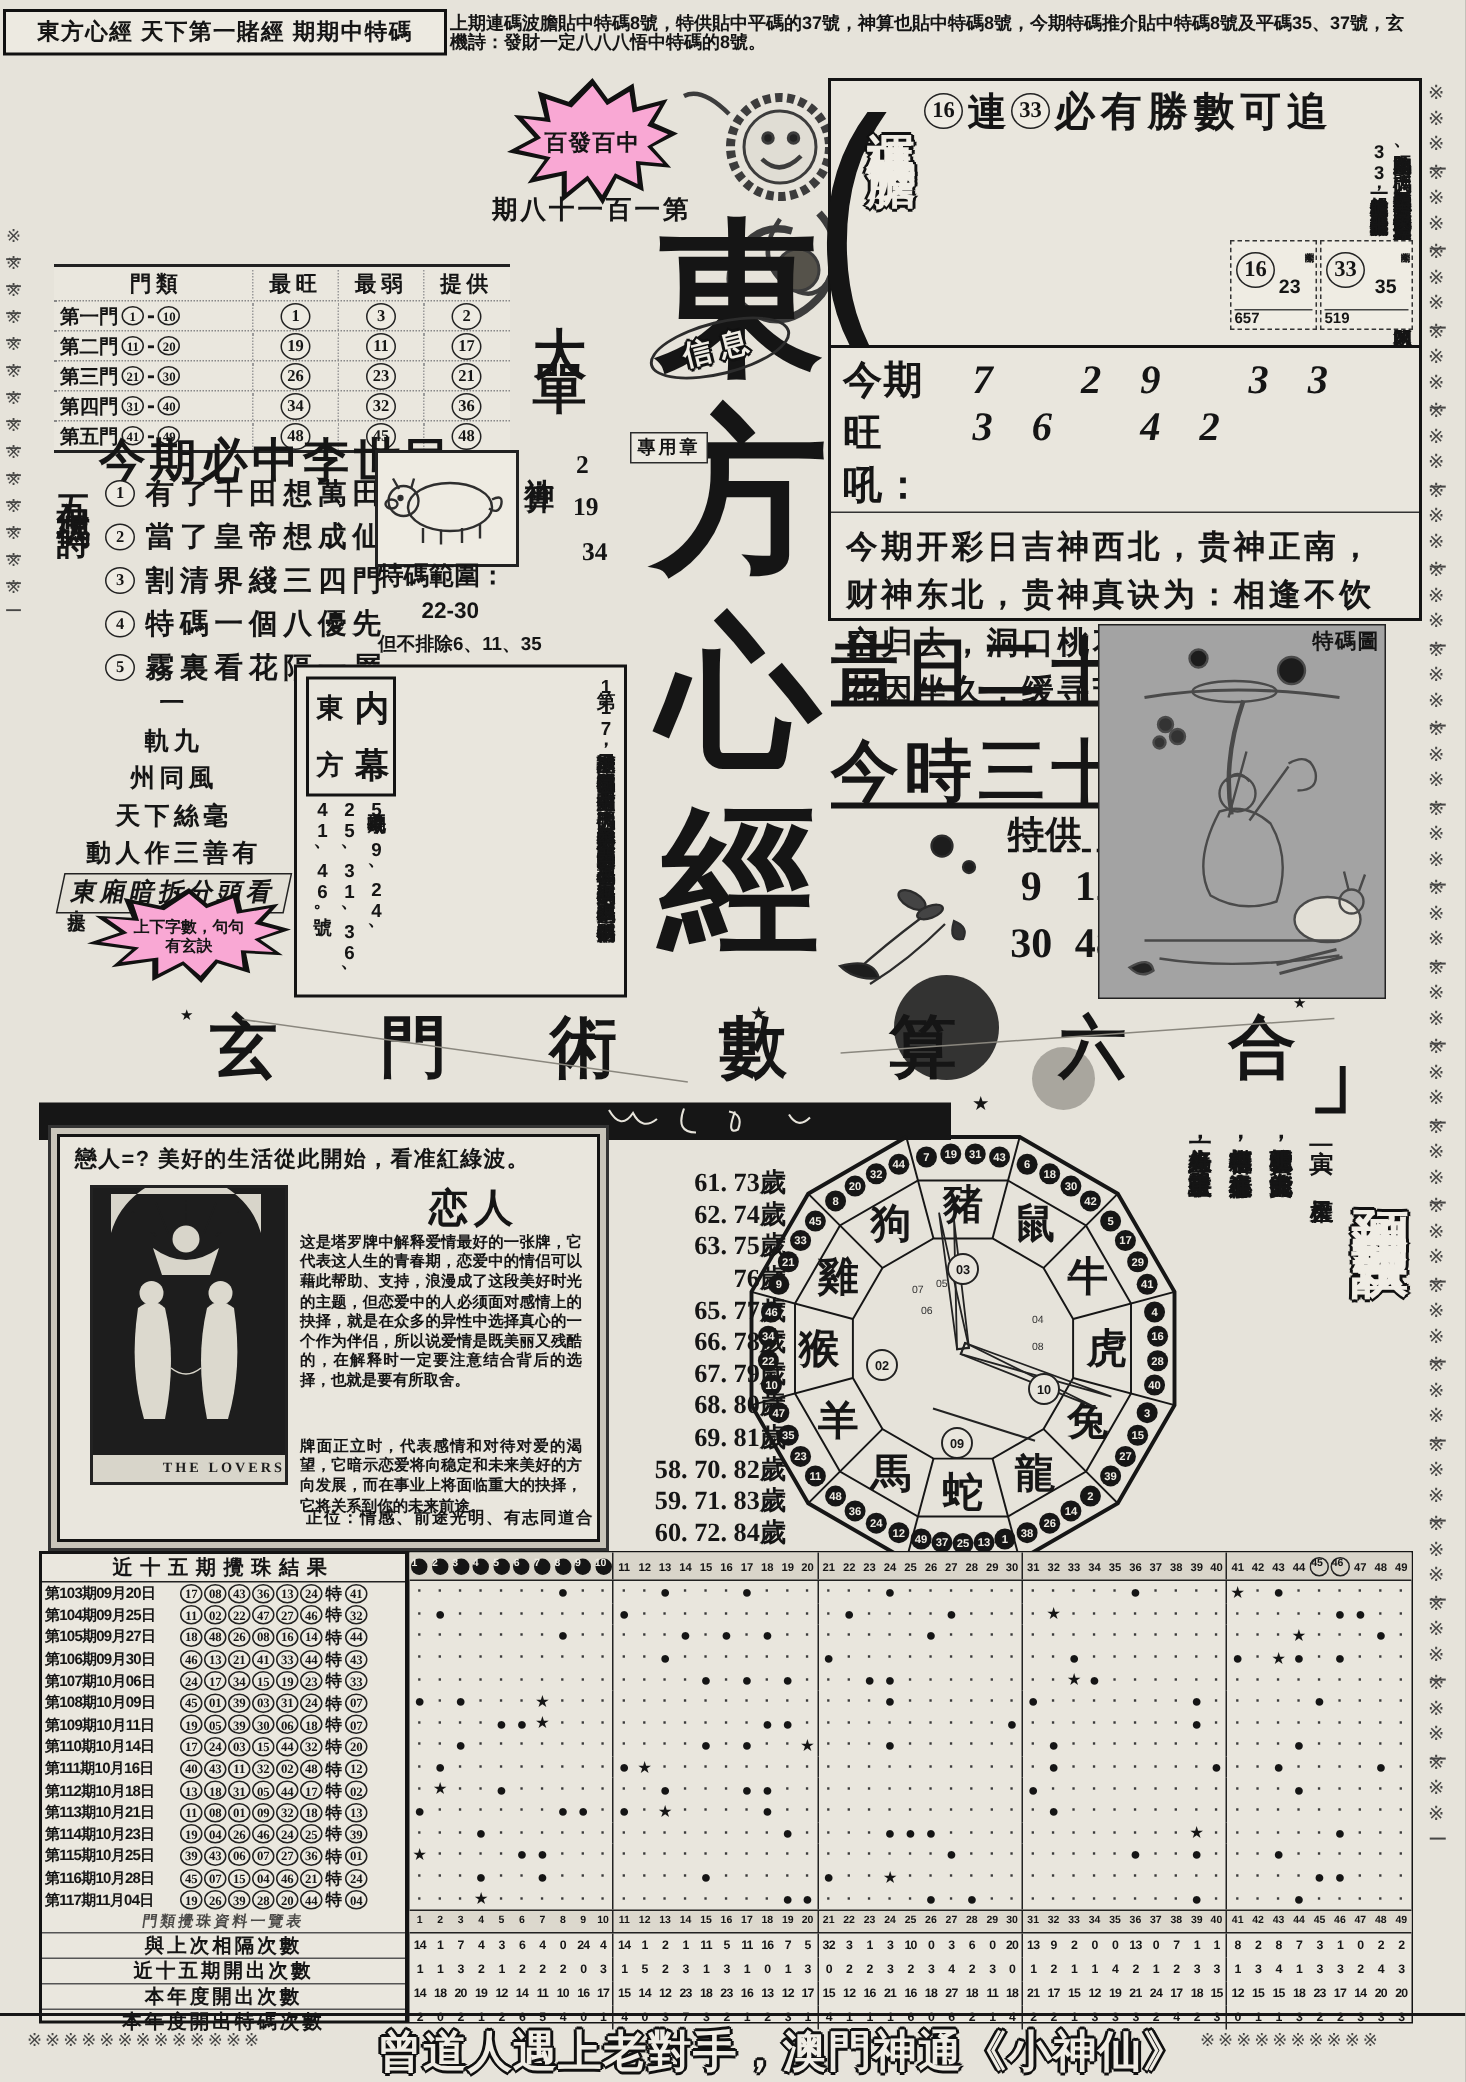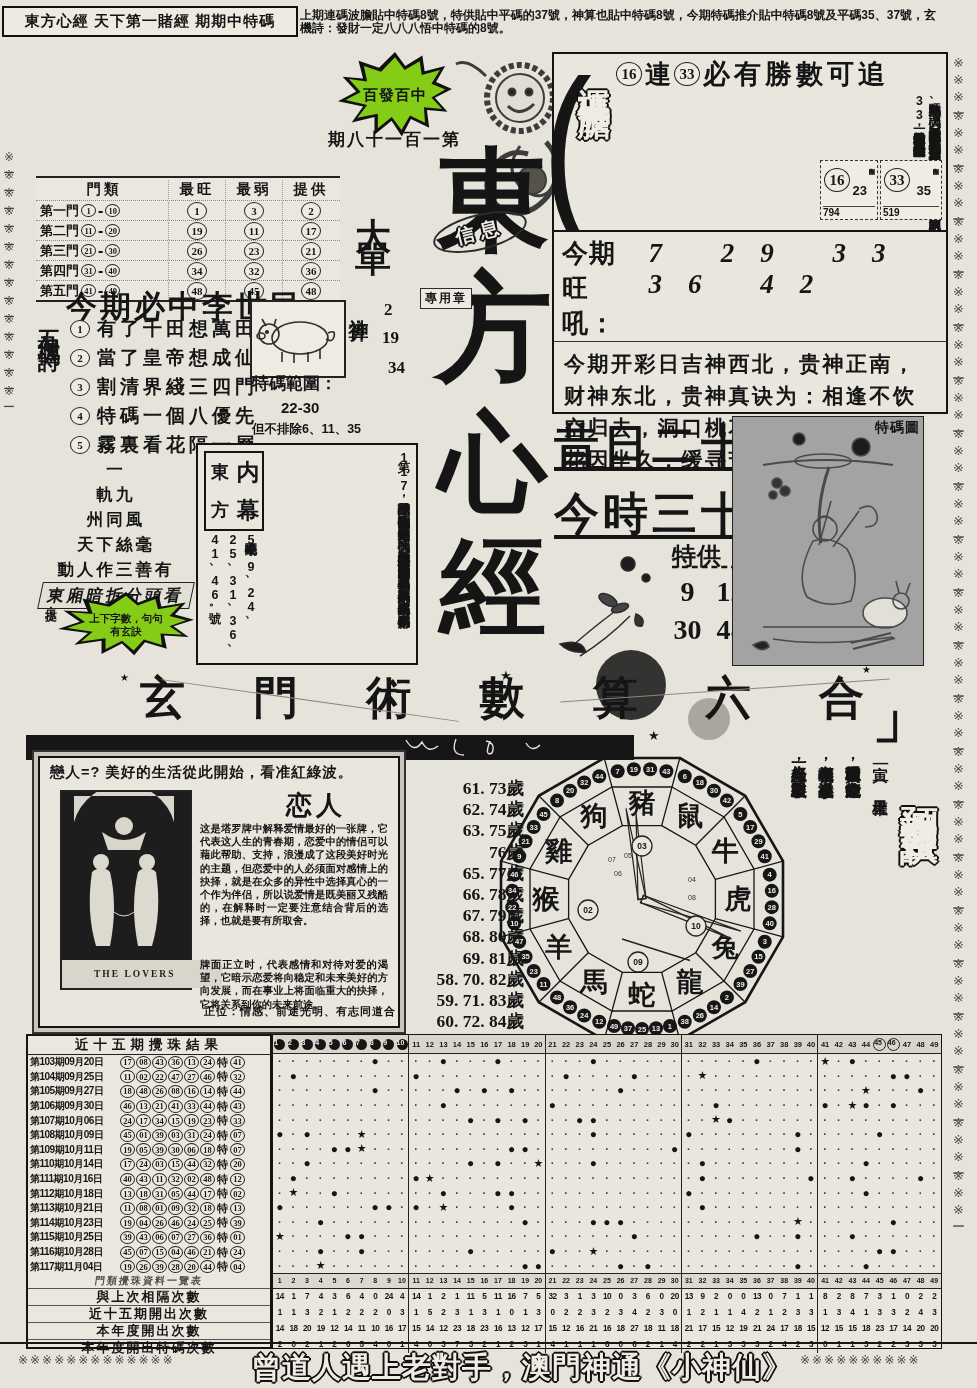--- a/index.html
+++ b/index.html
@@ -14,21 +14,21 @@
         border-radius:50%;font-family:"Liberation Serif","DejaVu Serif",serif;font-weight:bold;
         background:#eeebe2;box-sizing:border-box;}
   .ball.sm{width:15px;height:13px;font-size:8.5px;}
   .ball.md{width:20px;height:18px;font-size:11px;}
   .ball.lg{width:26px;height:24px;font-size:15px;}
   
   #masthead{left:2px;top:6px;width:292px;height:27px;border:2px solid #111;display:flex;align-items:center;justify-content:center;font-size:15px;font-weight:900;letter-spacing:1px;background:#edeae1;}
   #headline{left:300px;top:9px;width:648px;font-size:12px;font-weight:900;line-height:13px;}
   
   .burst-outer{clip-path:polygon(50% 0%,59% 16%,74% 4%,76% 22%,94% 16%,86% 34%,100% 42%,85% 52%,96% 68%,78% 66%,80% 86%,64% 76%,56% 96%,47% 78%,32% 94%,32% 74%,12% 80%,22% 62%,0% 56%,16% 45%,4% 28%,22% 30%,18% 10%,36% 18%);background:#111;display:flex;align-items:center;justify-content:center;}
-  .burst-inner{clip-path:polygon(50% 2%,59% 18%,73% 7%,75% 24%,92% 18%,84% 35%,97% 42%,84% 52%,94% 66%,77% 64%,78% 83%,64% 74%,56% 92%,47% 76%,34% 90%,34% 72%,15% 77%,24% 61%,4% 55%,18% 45%,7% 29%,24% 32%,21% 13%,37% 20%);background:#84cc16;width:94%;height:92%;display:flex;align-items:center;justify-content:center;}
+  .burst-inner{clip-path:polygon(50% 2%,59% 18%,73% 7%,75% 24%,92% 18%,84% 35%,97% 42%,84% 52%,94% 66%,77% 64%,78% 83%,64% 74%,56% 92%,47% 76%,34% 90%,34% 72%,15% 77%,24% 61%,4% 55%,18% 45%,7% 29%,24% 32%,21% 13%,37% 20%);background:#f9a8d4;width:94%;height:92%;display:flex;align-items:center;justify-content:center;}
   #gate-table{left:36px;top:176px;width:304px;border-top:2px solid #222;border-bottom:2px solid #222;background:#eae7de;}
   .g-head{display:flex;height:22px;align-items:center;font-size:14.5px;font-weight:900;letter-spacing:3px;}
   .g-row{display:flex;height:19px;align-items:center;border-top:1px dotted #888;}
   .gc1{width:132px;display:flex;align-items:center;gap:2px;padding-left:4px;box-sizing:border-box;}
   .gc{width:56px;display:flex;justify-content:center;border-left:1px dotted #999;}
   .g-name{font-size:13px;font-weight:900;}
   #poem-lines .p-row{display:flex;align-items:center;height:29px;gap:7px;}
   .p-txt{font-size:19px;font-weight:700;letter-spacing:4px;font-family:"Liberation Serif","DejaVu Serif",serif;}
   #insider{left:196px;top:443px;width:218px;height:218px;border:2px solid #141414;background:#e9e6dd;}
   #ladder div{line-height:25px;font-size:16.5px;font-weight:900;letter-spacing:3px;text-align:center;}
@@ -294,21 +294,21 @@
       <span class="ball lg">16</span>
       <span class="b" style="font-size:26px;">連</span>
       <span class="ball lg">33</span>
       <span class="b" style="font-size:27px;letter-spacing:4px;">必有勝數可追</span>
     </div>
     <div class="abs vtext b" style="left:62px;top:40px;width:326px;height:128px;font-size:12.3px;line-height:15.5px;">上期鵰路旺向中、大門碼，將目標鎖定在大門果然是不負衆望，另外大門的平碼也有旺起的迹象，而且是買復式的最佳選擇，今期本欄來吼各門之數，睇中的有膽有機會開獎的16號，以及第四門的33號一起作爲組合的波膽，希望能爲各位彩民朋友提供貼士。</div>
     <div class="statbox" style="left:266px;top:106px;width:56px;height:58px;">
       <span class="abs vtext" style="right:1px;top:2px;font-size:6.5px;line-height:7px;">今年開出次數</span>
       <span class="ball lg abs" style="left:3px;top:7px;">16</span>
       <span class="abs b" style="right:10px;top:22px;font-size:13px;">23</span>
-      <span class="abs b" style="left:2px;bottom:1px;font-size:10px;border-top:1px solid #444;width:52px;">794</span>
+      <span class="abs b" style="left:2px;bottom:1px;font-size:10px;border-top:1px solid #444;width:52px;">657</span>
     </div>
     <div class="statbox" style="left:326px;top:106px;width:60px;height:58px;">
       <span class="abs vtext" style="right:1px;top:2px;font-size:6.5px;line-height:7px;">今年開出次數</span>
       <span class="ball lg abs" style="left:3px;top:7px;">33</span>
       <span class="abs b" style="right:10px;top:22px;font-size:13px;">35</span>
       <span class="abs b" style="left:2px;bottom:1px;font-size:10px;border-top:1px solid #444;width:56px;">519</span>
     </div>
   </div>
 
   <div class="abs" id="hotcall-box">
@@ -406,21 +406,21 @@
           </g>
           <circle cx="62" cy="34" r="9" fill="#d8d5ca"></circle>
           <path d="M40 40 q22 16 44 0 l-6 18 h-32 z" fill="#d8d5ca"></path>
           <path d="M30 80 q-6 40 4 74 h14 q8 -40 0 -74 q-8 -8 -18 0 z" fill="#dcd9ce"></path>
           <circle cx="39" cy="70" r="8" fill="#dcd9ce"></circle>
           <path d="M94 80 q6 40 -4 74 h-14 q-8 -40 0 -74 q8 -8 18 0 z" fill="#dcd9ce"></path>
           <circle cx="85" cy="70" r="8" fill="#dcd9ce"></circle>
           <path d="M52 120 q10 8 20 0" stroke="#d8d5ca" fill="none"></path>
         </g>
       </svg>
-      <div style="position:absolute;left:0;bottom:0;width:100%;height:28px;background:#d8d5ca;display:flex;align-items:center;justify-content:flex-start;padding-left:32px;">
+      <div style="position:absolute;left:0;bottom:0;width:100%;height:18px;background:#d8d5ca;display:flex;align-items:center;justify-content:flex-end;">
         <span class="serif b" style="font-size:9.5px;letter-spacing:2px;color:#1d1d1d;">THE LOVERS</span>
       </div>
     </div>
     <div class="abs b" style="left:246px;top:30px;font-size:26px;letter-spacing:4px;">恋人</div>
     <div class="abs tar-p" style="left:160px;top:200px;width:188px;">牌面正立时，代表感情和对待对爱的渴望，它暗示恋爱将向稳定和未来美好的方向发展，而在事业上将面临重大的抉择，它将关系到你的未来前途。</div>
     <div class="abs tar-p" style="left:160px;top:64px;width:188px;">这是塔罗牌中解释爱情最好的一张牌，它代表这人生的青春期，恋爱中的情侣可以藉此帮助、支持，浪漫成了这段美好时光的主题，但恋爱中的人必须面对感情上的抉择，就是在众多的异性中选择真心的一个作为伴侣，所以说爱情是既美丽又残酷的，在解释时一定要注意结合背后的选择，也就是要有所取舍。</div>
     <div class="abs b" style="left:164px;top:246px;font-size:11px;letter-spacing:1px;">正位：情感、前途光明、有志同道合</div>
   </div>
 
   <div class="abs" id="ages">

